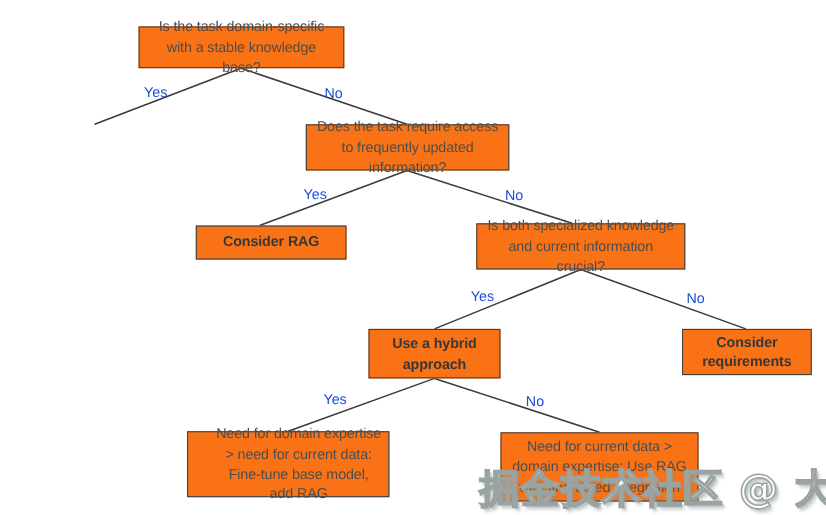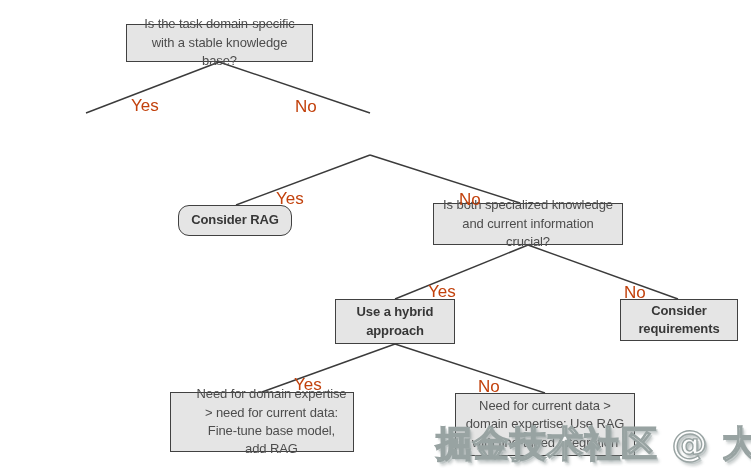--- a/index.html
+++ b/index.html
@@ -16,48 +16,47 @@
     font-family: "Liberation Sans", "DejaVu Sans", sans-serif;
   }
   #edges {
     position: absolute;
     left: 0; top: 0;
     width: 751px; height: 468px;
   }
   .node {
     position: absolute;
     box-sizing: border-box;
-    background: #e5e5e5;
+    background: #f97316;
     border: 1.5px solid #414141;
     color: #4d4d4d;
     font-size: 13px;
     line-height: 1.42;
     display: flex;
     align-items: center;
     justify-content: center;
     text-align: center;
     padding: 2px 6px;
     letter-spacing: -0.1px;
   }
   .node.action {
     font-weight: bold;
     color: #373737;
   }
   .edge-label {
     position: absolute;
-    font-size: 17px;
-    color: #c2410c;
+    font-size: 13px;
+    color: #1d4ed8;
     white-space: nowrap;
-    margin-top: 20px;
   }
   
   #n-q1        { left: 126px; top:  24px; width: 187px; height: 38px; }
   #n-finetune  { left:  27px; top: 113px; width: 118px; height: 29px; }
   #n-q2        { left: 278px; top: 113px; width: 185px; height: 42px; }
-  #n-rag       { left: 178px; top: 205px; width: 114px; height: 31px; border-radius: 11px; }
+  #n-rag       { left: 178px; top: 205px; width: 137px; height: 31px; }
   #n-q3        { left: 433px; top: 203px; width: 190px; height: 42px; }
   #n-hybrid    { left: 335px; top: 299px; width: 120px; height: 45px; }
   #n-reassess  { left: 620px; top: 299px; width: 118px; height: 42px; }
   #n-hybrid-ft { left: 170px; top: 392px; width: 184px; height: 60px; padding-left: 25px; }
   #n-hybrid-rag{ left: 455px; top: 393px; width: 180px; height: 63px; text-align: center; }
   
   #l-e0 { left: 131px; top:  76px; }
   #l-e1 { left: 295px; top:  77px; }
   #l-e2 { left: 276px; top: 169px; }
   #l-e3 { left: 459px; top: 170px; }
@@ -93,20 +92,21 @@
       <line x1="528" y1="245" x2="395" y2="299"></line>
       <line x1="528" y1="245" x2="678" y2="299"></line>
       <line x1="395" y1="344" x2="262" y2="392"></line>
       <line x1="395" y1="344" x2="545" y2="393"></line>
     </g>
   </svg>
 
   <div id="n-q1" class="node question">Is the task domain-specific with a stable knowledge base?</div>
 
 
+  <div id="n-q2" class="node question">Does the task require access to frequently updated information?</div>
 
   <div id="n-rag" class="node action">Consider RAG</div>
 
   <div id="n-hybrid" class="node action">Use a hybrid approach</div>
 
   <div id="n-q3" class="node question">Is both specialized knowledge and current information crucial?</div>
 
   <div id="n-reassess" class="node action">Consider requirements</div>
 
   <div id="n-hybrid-ft" class="node detail">Need for domain expertise &gt; need for current data: Fine-tune base model, add RAG</div>

